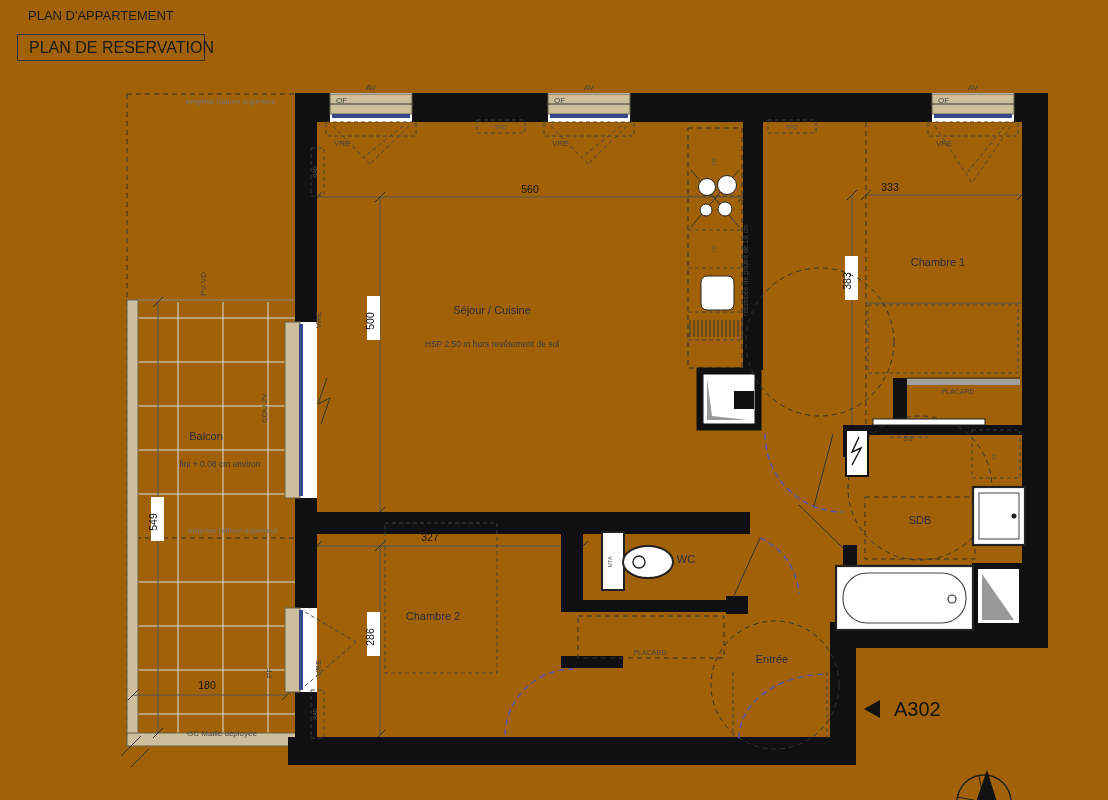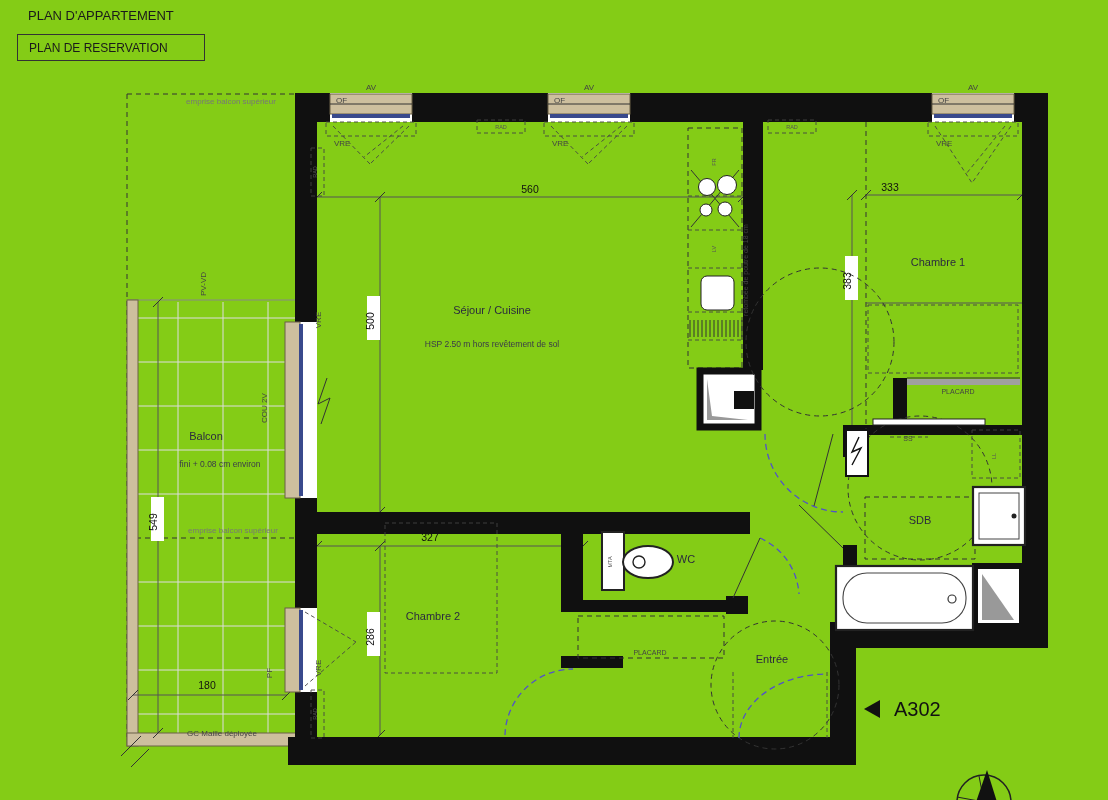--- a/index.html
+++ b/index.html
@@ -1,22 +1,22 @@
 <!DOCTYPE html>
 <html><head>
 <meta charset="utf-8">
 <style>
   html,body{margin:0;padding:0;background:#fff;}
-  .canvas{position:relative;width:1108px;height:800px;background:#84cc16;overflow:hidden;
+  .canvas{position:relative;width:1108px;height:800px;background:#a16207;overflow:hidden;
           font-family:"Liberation Sans",sans-serif;}
   .hdr{position:absolute;left:0;top:0;z-index:5;}
   .title{position:absolute;left:28px;top:8px;width:300px;font-size:13px;color:#1a1a1a;white-space:nowrap;}
   .subtitle-box{position:absolute;left:17px;top:34px;width:186px;height:25px;border:1.5px solid #333;
                 display:flex;align-items:center;}
-  .subtitle-box span{padding-left:11px;font-size:12px;color:#1a1a1a;white-space:nowrap;}
+  .subtitle-box span{padding-left:11px;font-size:16px;color:#1a1a1a;white-space:nowrap;}
   svg{position:absolute;left:0;top:0;}
   svg text{font-family:"Liberation Sans",sans-serif;fill:#333;text-anchor:middle;}
   .room{font-size:11px;fill:#2b2b3e;}
   .note{font-size:8.5px;fill:#3a3a4a;}
   .dim{font-size:10.5px;fill:#111;}
   .tag{font-size:8px;fill:#444;}
   .tiny{font-size:5.5px;fill:#555;}
   .small{font-size:7px;fill:#444;}
   .gray{fill:#777;}
   .big{font-size:20px;fill:#111;}

